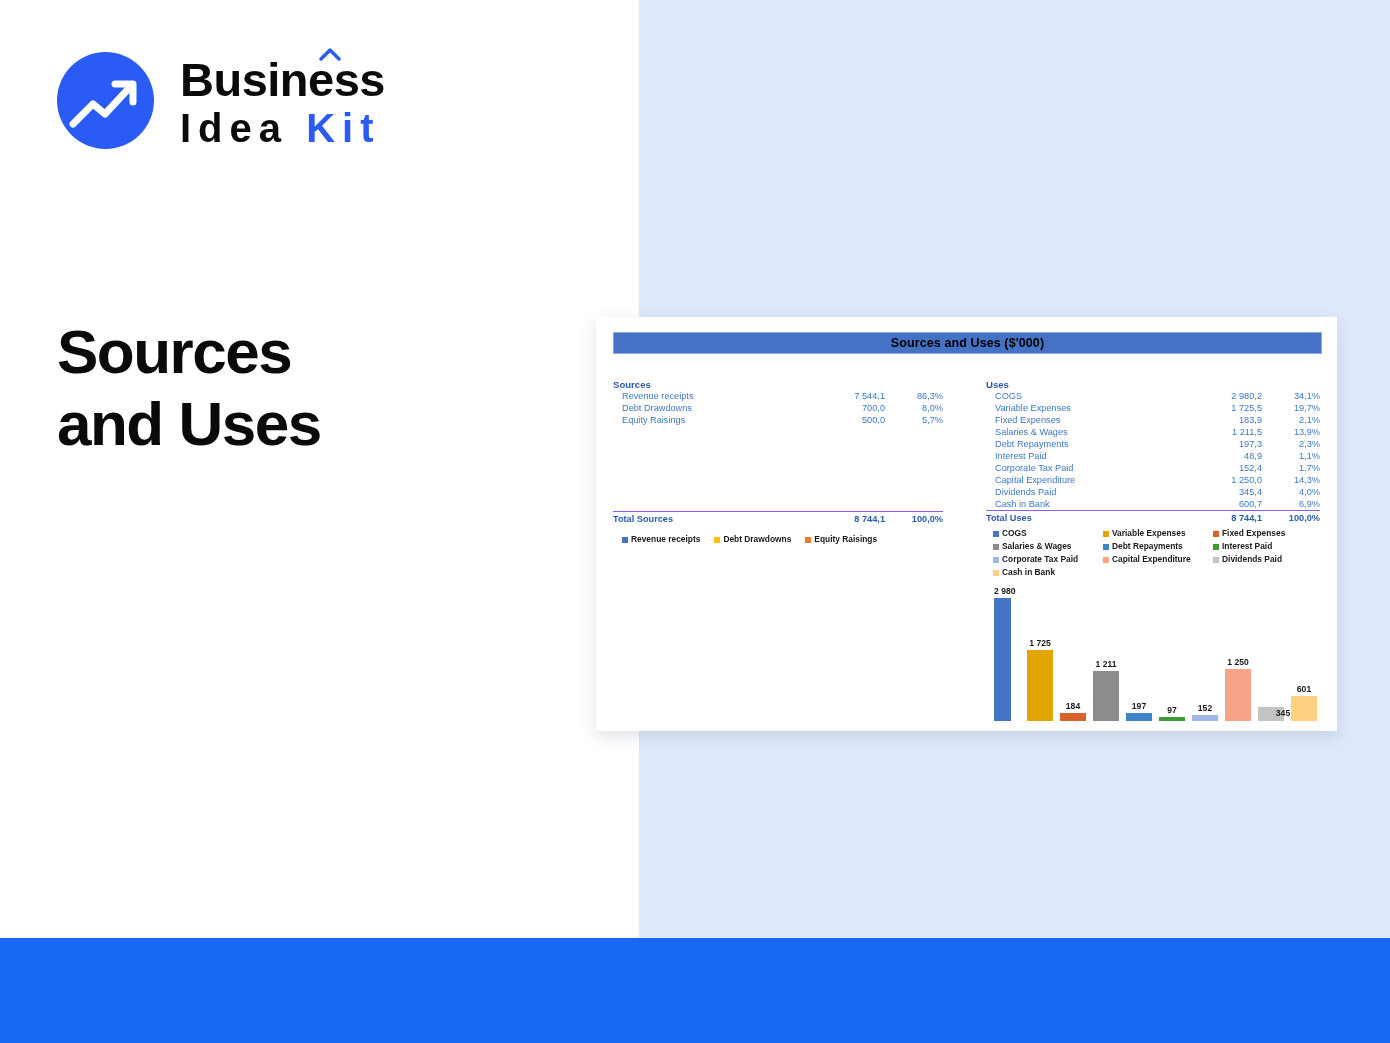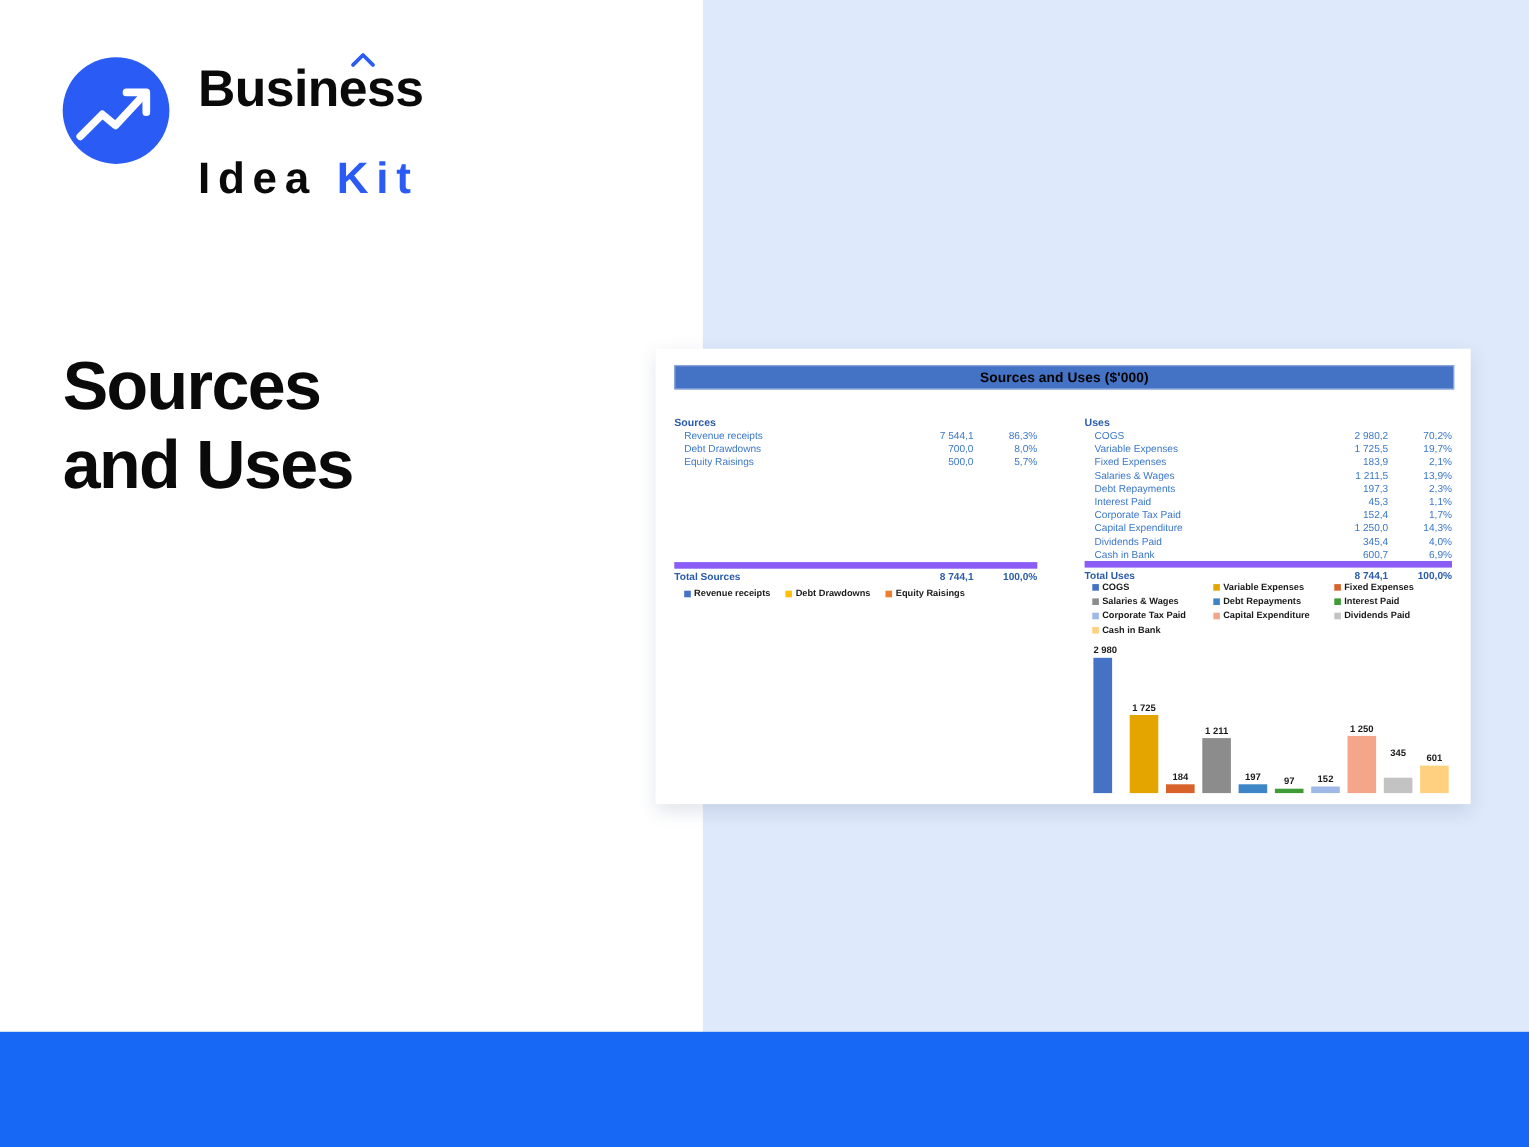--- a/index.html
+++ b/index.html
@@ -76,21 +76,20 @@
     top: -7px;
     width: 22px; height: 14px;
   }
   .logo-line2 {
     font-size: 40px;
     font-weight: 700;
     letter-spacing: 7px;
     color: #0a0a0a;
     line-height: 44px;
     white-space: nowrap;
-    margin-top: 34px;
   }
   .logo-line2 .kit { color: #2a5cf5; }
 
   
   #headline {
     position: absolute;
     left: 57px;
     top: 316px;
     width: 520px;
     font-size: 62px;
@@ -177,21 +176,21 @@
   .tbl-row .c-label { flex: 0 0 auto; padding-left: 9px; }
   .tbl-row .c-spacer { flex: 1 1 auto; }
   .tbl-row .c-val { flex: 0 0 62px; text-align: right; }
   .tbl-row .c-pct { flex: 0 0 58px; text-align: right; }
   .tbl-total {
     display: flex;
     line-height: 13px;
     height: 13px;
     font-weight: 700;
     color: #2a5caa;
-    border-top: 6px solid #8b5cf6;
+    border-top: 1px solid #8b5cf6;
     padding-top: 1px;
   }
   .tbl-total .c-label { flex: 0 0 auto; }
   .tbl-total .c-spacer { flex: 1 1 auto; }
   .tbl-total .c-val { flex: 0 0 62px; text-align: right; }
   .tbl-total .c-pct { flex: 0 0 58px; text-align: right; }
 
   
   .legend {
     position: absolute;
@@ -301,21 +300,21 @@
       </div>
     </div>
 
     <div class="table-block" id="uses-table" style="left:390px; top:62px; width:334px;">
       <div class="tbl-head">Uses</div>
       <div id="uses-rows">
           <div class="tbl-row">
             <span class="c-label">COGS</span>
             <span class="c-spacer"></span>
             <span class="c-val">2 980,2</span>
-            <span class="c-pct">70,2%</span>
+            <span class="c-pct">34,1%</span>
           </div>
           <div class="tbl-row">
             <span class="c-label">Variable Expenses</span>
             <span class="c-spacer"></span>
             <span class="c-val">1 725,5</span>
             <span class="c-pct">19,7%</span>
           </div>
           <div class="tbl-row">
             <span class="c-label">Fixed Expenses</span>
             <span class="c-spacer"></span>
@@ -330,21 +329,21 @@
           </div>
           <div class="tbl-row">
             <span class="c-label">Debt Repayments</span>
             <span class="c-spacer"></span>
             <span class="c-val">197,3</span>
             <span class="c-pct">2,3%</span>
           </div>
           <div class="tbl-row">
             <span class="c-label">Interest Paid</span>
             <span class="c-spacer"></span>
-            <span class="c-val">45,3</span>
+            <span class="c-val">48,9</span>
             <span class="c-pct">1,1%</span>
           </div>
           <div class="tbl-row">
             <span class="c-label">Corporate Tax Paid</span>
             <span class="c-spacer"></span>
             <span class="c-val">152,4</span>
             <span class="c-pct">1,7%</span>
           </div>
           <div class="tbl-row">
             <span class="c-label">Capital Expenditure</span>
@@ -460,21 +459,21 @@
         <div class="bar-col" style="left: 206px; width: 26px; height: 139px;">
           <div class="bar-rect" style="height: 6.27383px; background: rgb(159, 184, 232);"></div>
           <div class="bar-label" style="bottom: 8.27383px;">152</div>
         </div>
         <div class="bar-col" style="left: 239px; width: 26px; height: 139px;">
           <div class="bar-rect" style="height: 51.594px; background: rgb(244, 165, 138);"></div>
           <div class="bar-label" style="bottom: 53.594px;">1 250</div>
         </div>
         <div class="bar-col" style="left: 272px; width: 26px; height: 139px;">
           <div class="bar-rect" style="height: 14.2399px; background: rgb(195, 195, 195);"></div>
-          <div class="bar-label" style="bottom: 32px;">345</div>
+          <div class="bar-label" style="bottom: 3px; margin-left: 12px;">345</div>
         </div>
         <div class="bar-col" style="left: 305px; width: 26px; height: 139px;">
           <div class="bar-rect" style="height: 24.8064px; background: rgb(255, 208, 128);"></div>
           <div class="bar-label" style="bottom: 26.8064px;">601</div>
         </div>
       </div>
 
   </div>
 </div>
 

